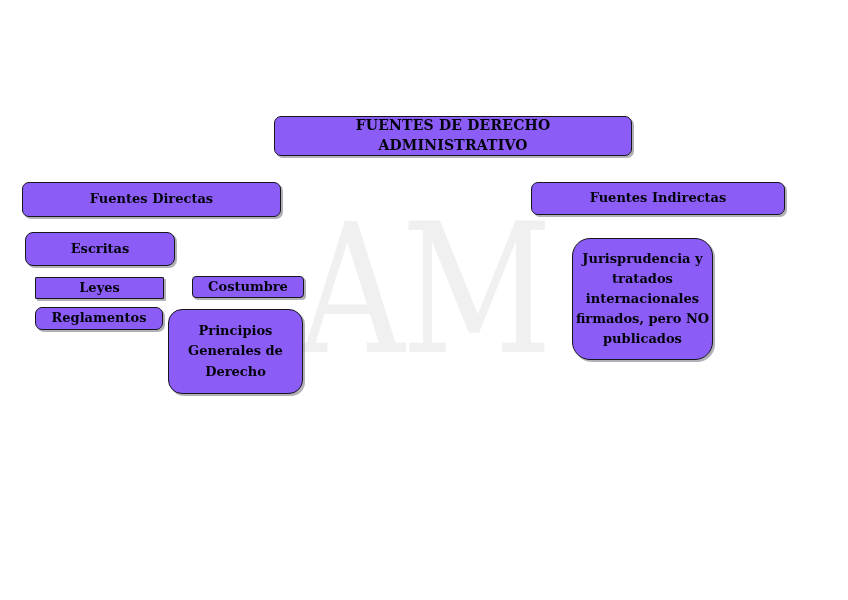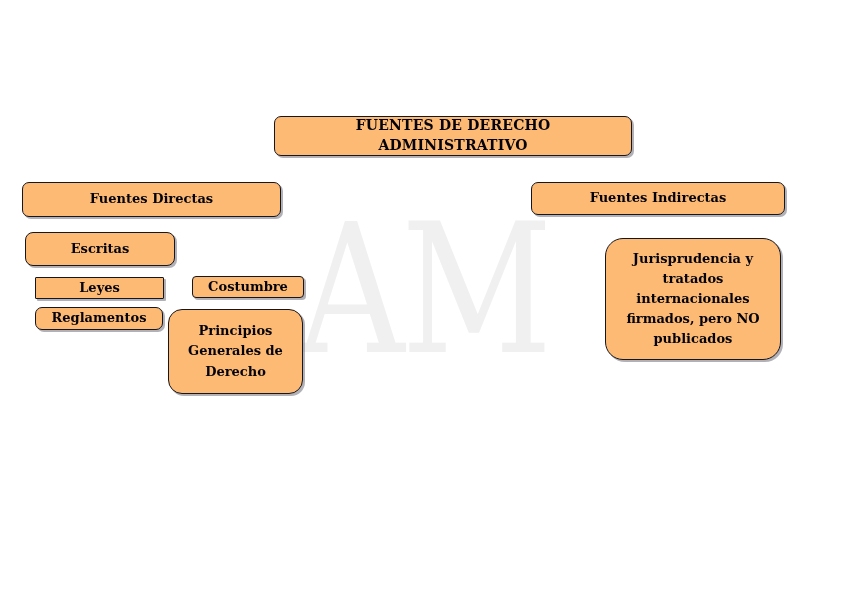--- a/index.html
+++ b/index.html
@@ -23,21 +23,21 @@
     color: #f0f0f1;
     letter-spacing: -4px;
     transform: scaleX(0.82);
     transform-origin: left top;
     user-select: none;
     z-index: 0;
   }
   .box {
     position: absolute;
     z-index: 1;
-    background: #fdba74;
+    background: #8b5cf6;
     border: 1.6px solid #16161f;
     box-shadow: 2px 2px 0 rgba(100,100,112,0.5);
     display: flex;
     align-items: center;
     justify-content: center;
     text-align: center;
     font-weight: bold;
     color: #04040c;
     white-space: pre-line;
     font-size: 13px;
@@ -79,21 +79,21 @@
   .box-reglamentos {
     left: 35px; top: 307px; width: 128px; height: 23px;
     border-radius: 7px;
     line-height: 1.1;
   }
   .box-principios {
     left: 168px; top: 309px; width: 135px; height: 85px;
     border-radius: 14px;
   }
   .box-jurisprudencia {
-    left: 605px; top: 238px; width: 176px; height: 122px;
+    left: 572px; top: 238px; width: 141px; height: 122px;
     border-radius: 18px;
   }
 </style>
 </head>
 <body>
 
 <div class="canvas">
 
   <div class="watermark">AM</div>
 

